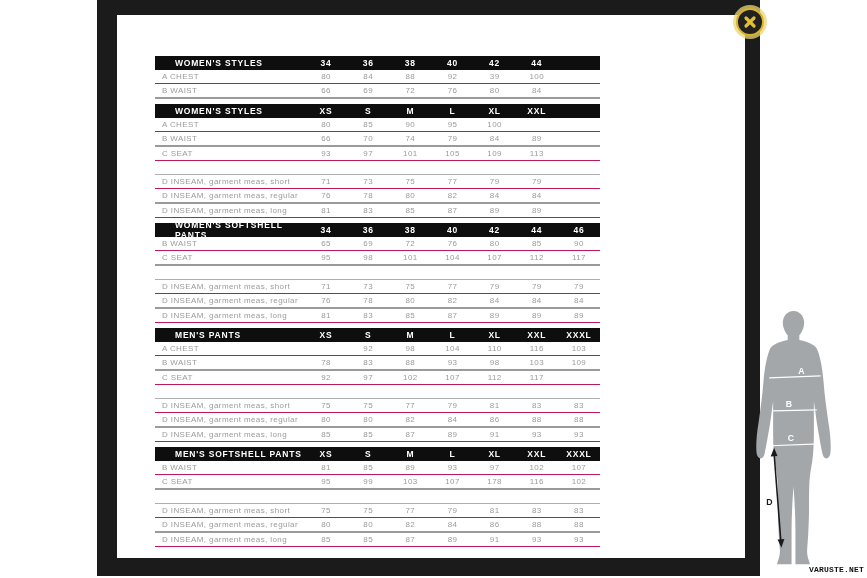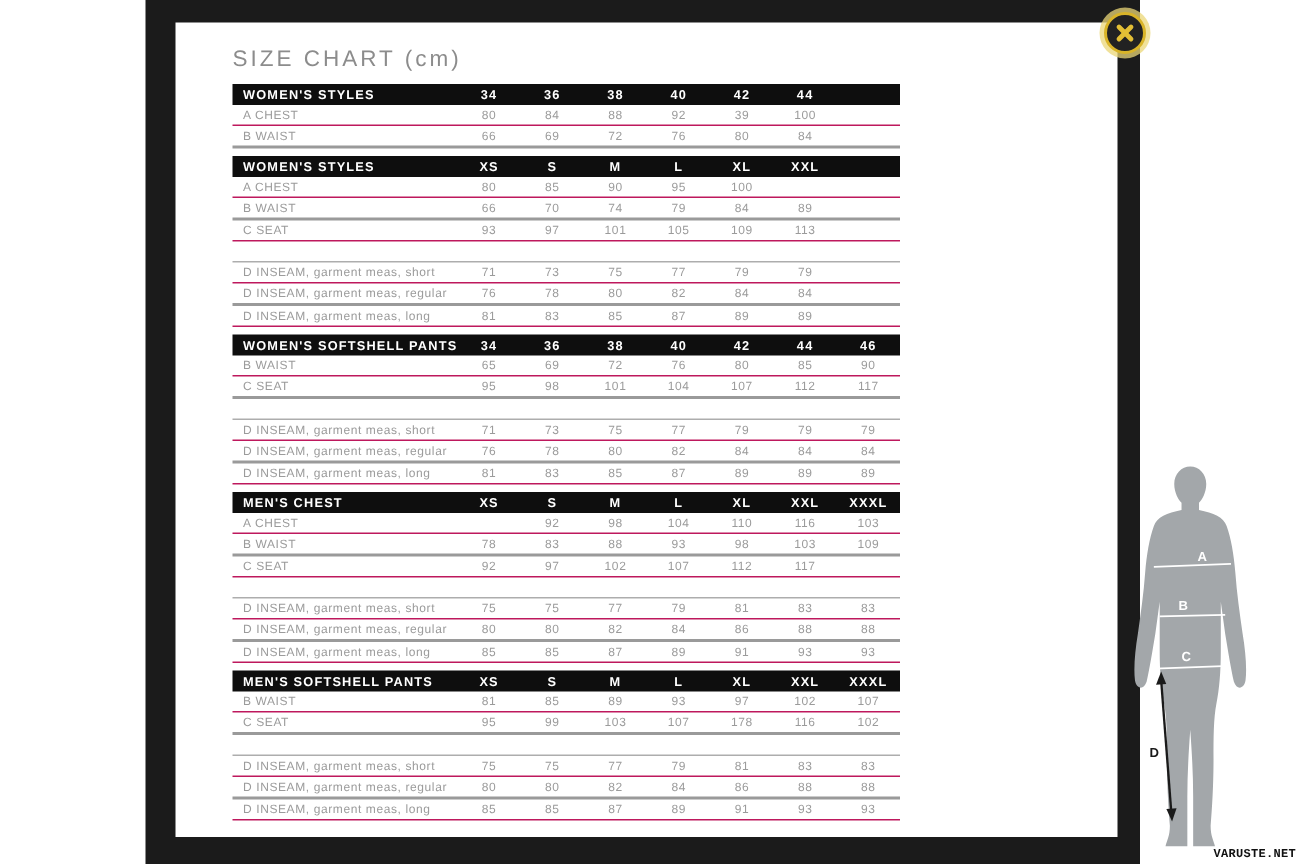--- a/index.html
+++ b/index.html
@@ -21,21 +21,21 @@
     font-size:15px;color:#8c8c8c;letter-spacing:2px;font-weight:400;
   }
   .tables{
     position:absolute;left:38px;top:41px;width:445px;
   }
   .table{margin-bottom:5px;}
   .t-header{
     background:#0e0e0e;color:#ffffff;display:flex;align-items:center;
     height:14px;font-size:8.5px;font-weight:bold;letter-spacing:0.8px;
   }
-  .t-header .lbl{width:150px;padding-left:7px;box-sizing:border-box;}
+  .t-header .lbl{width:150px;padding-left:20px;box-sizing:border-box;}
   .cell{flex:1;text-align:center;}
   .row{
     display:flex;align-items:center;height:13px;
     font-size:8px;color:#9b9b9b;letter-spacing:0.4px;
     border-bottom:1px solid #be185d;
   }
   .row .lbl{width:150px;padding-left:7px;box-sizing:border-box;white-space:nowrap;}
   .row.thick{border-bottom:2px solid #9a9a9a;}
   .row.spacer{height:13px;border-bottom:1px solid #adadad;}
   .figure{position:absolute;left:628px;top:290px;width:97px;height:268px;}
@@ -49,21 +49,20 @@
     position:absolute;right:3px;bottom:4px;
     font-size:8px;font-weight:bold;color:#111111;letter-spacing:0.2px;font-family:Liberation Mono, monospace;
   }
 </style>
 </head>
 <body>
 
 <div class="frame"></div>
 
 <div class="panel">
-  <div class="page-title">SIZE CHART (cm)</div>
 
   <div class="tables">
       <div class="table">
         <div class="t-header">
           <div class="lbl">WOMEN'S STYLES</div>
           <div class="cell">34</div>
           <div class="cell">36</div>
           <div class="cell">38</div>
           <div class="cell">40</div>
           <div class="cell">42</div>
@@ -222,21 +221,21 @@
           <div class="cell">83</div>
           <div class="cell">85</div>
           <div class="cell">87</div>
           <div class="cell">89</div>
           <div class="cell">89</div>
           <div class="cell">89</div>
         </div>
       </div>
       <div class="table">
         <div class="t-header">
-          <div class="lbl">MEN'S CHEST</div>
+          <div class="lbl">MEN'S PANTS</div>
           <div class="cell">XS</div>
           <div class="cell">S</div>
           <div class="cell">M</div>
           <div class="cell">L</div>
           <div class="cell">XL</div>
           <div class="cell">XXL</div>
           <div class="cell">XXXL</div>
         </div>
         <div class="row">
           <div class="lbl">A CHEST</div>

